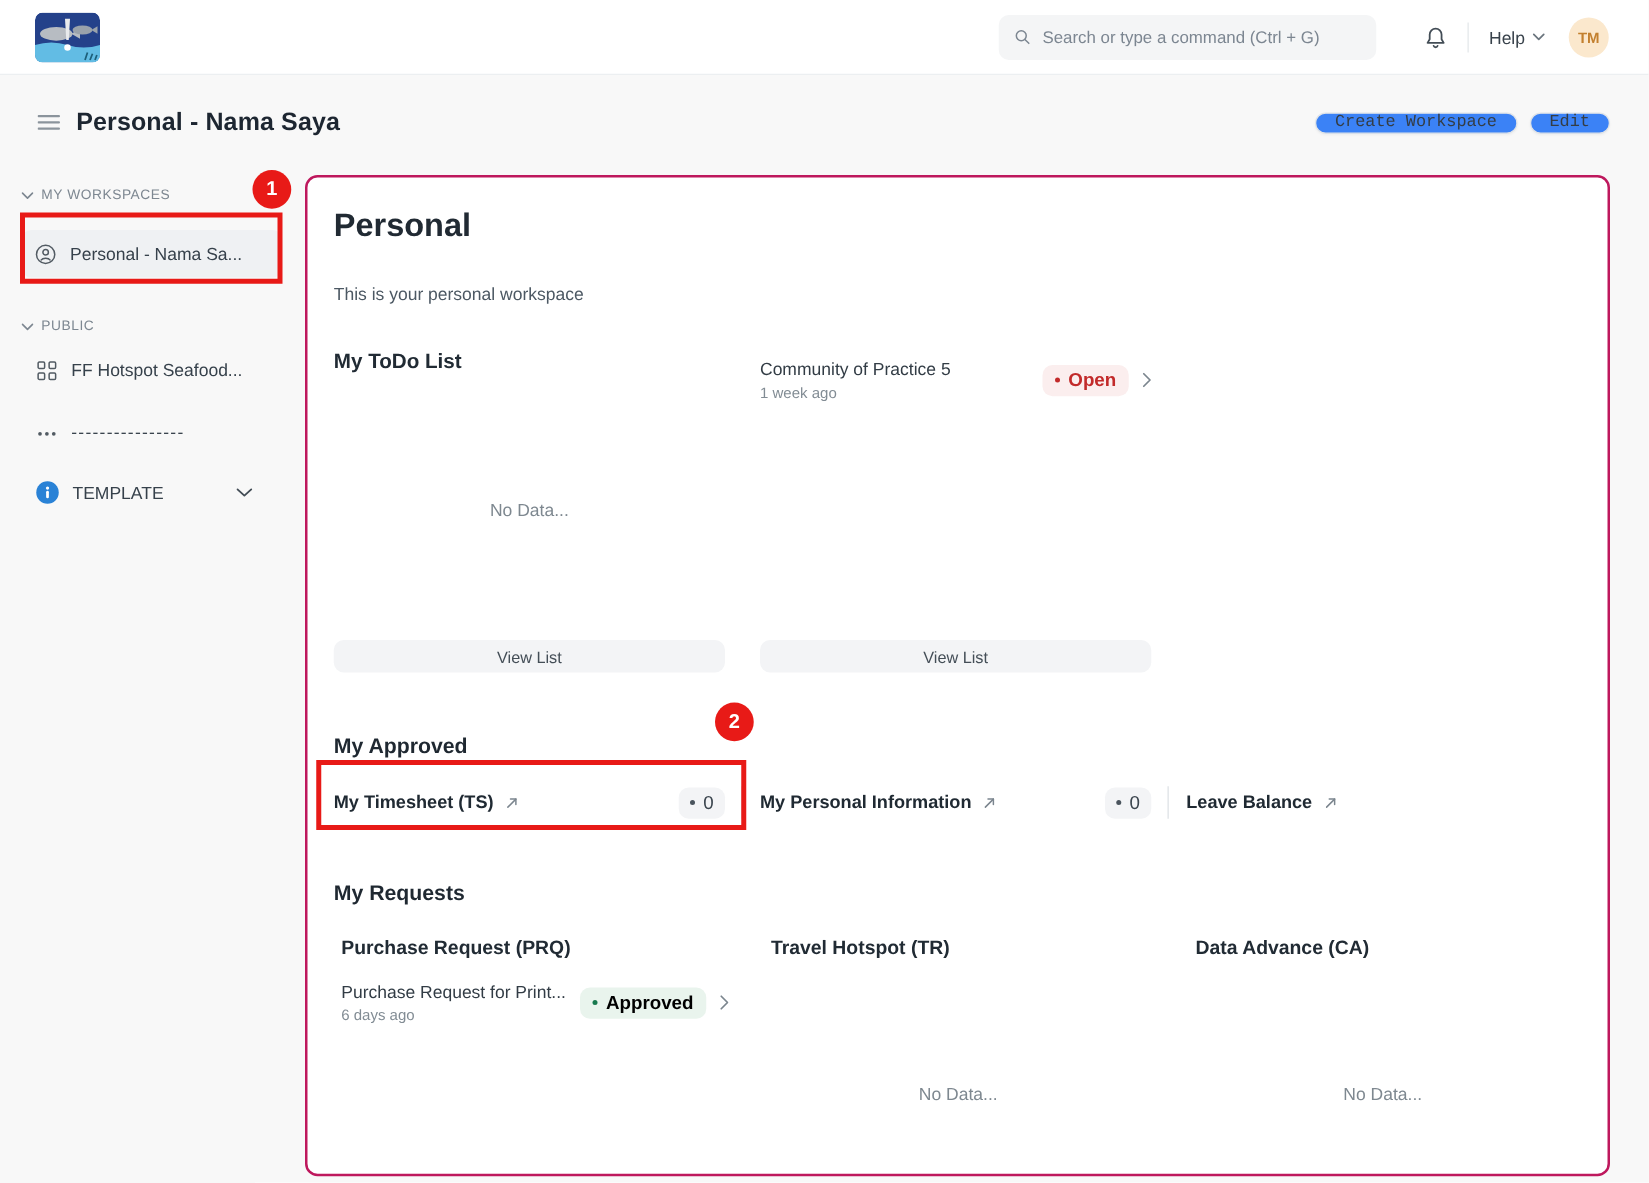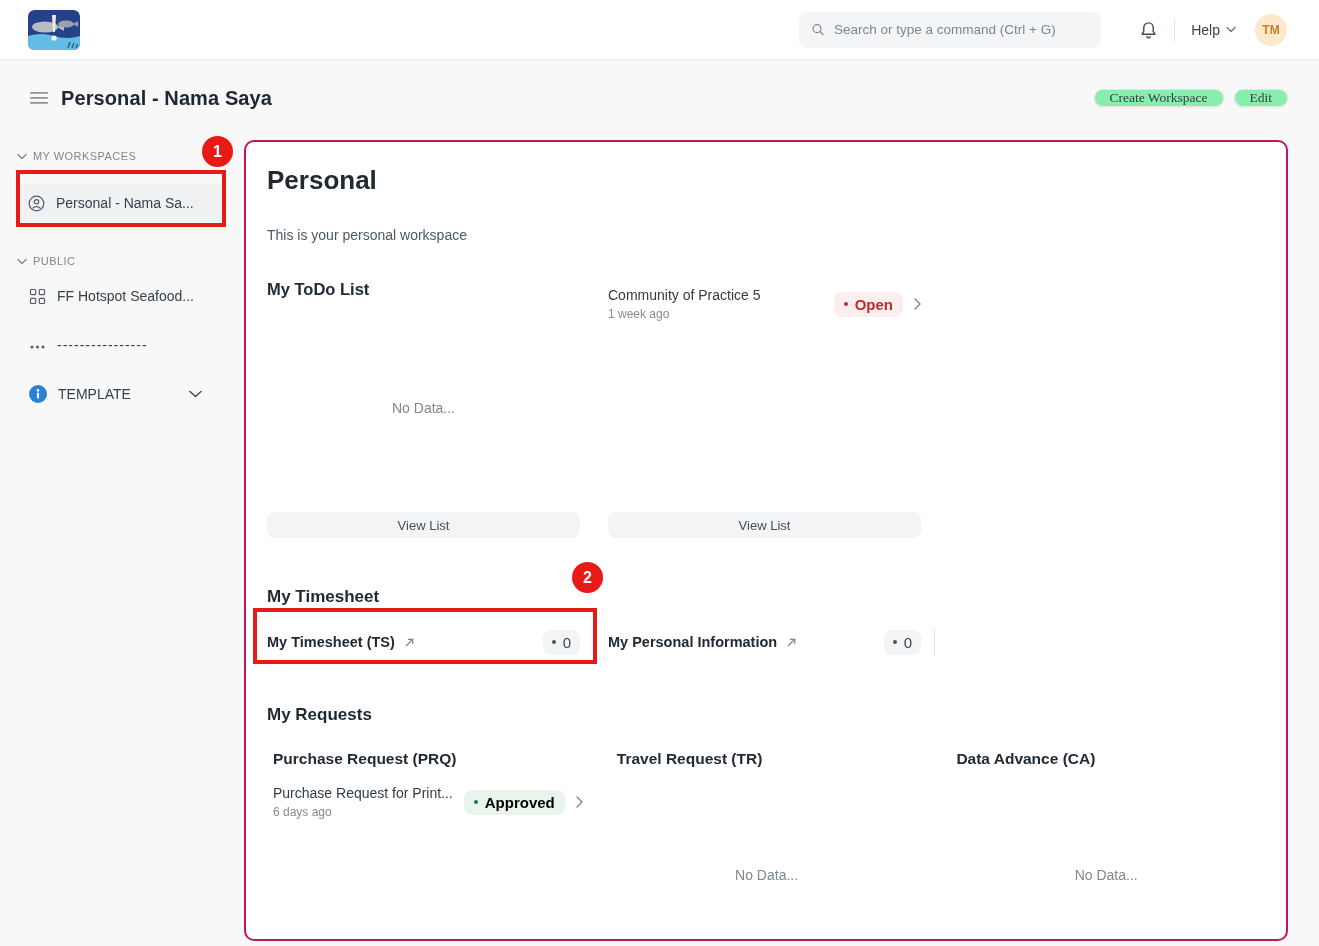--- a/index.html
+++ b/index.html
@@ -37,22 +37,22 @@
   }
   
   .page-header {
     position:absolute; top:60px; left:0; right:0; height:76px;
     display:flex; align-items:center; padding:0 31px 0 30px;
   }
   .hamburger { display:flex; align-items:center; cursor:pointer; }
   .page-title { margin-left:13px; font-size:20px; font-weight:700; color:#1d2631; letter-spacing:.1px; }
   .hdr-spacer { flex:1; }
   .btn {
-    background:#86efac; border:1px solid #e0e4e8; border-radius:10px;
-    padding:0 15px; font-size:13.5px; color:#343d45; font-family:Liberation Serif, serif;
+    background:#3b82f6; border:1px solid #e0e4e8; border-radius:10px;
+    padding:0 15px; font-size:13.5px; color:#343d45; font-family:Liberation Mono, monospace;
     box-shadow:0 1px 2px rgba(25,39,52,.05); cursor:pointer;
   }
   .btn + .btn { margin-left:10px; }
   
   .sidebar { position:absolute; left:0; top:140px; bottom:16px; width:244px; padding:10px 18px 0 17px; }
   .sb-section-label {
     display:flex; align-items:center; gap:6px; color:#7d8791;
     font-size:11px; font-weight:500; letter-spacing:.45px; cursor:pointer;
   }
   .sb-item {
@@ -277,21 +277,21 @@
             <polyline points="1,1 6,6 1,11" fill="none" stroke="#7b858e" stroke-width="1.4" stroke-linecap="round" stroke-linejoin="round"></polyline>
           </svg>
         </div>
       </div>
       <button class="view-list">View List</button>
     </section>
 
     <section class="widget"></section>
   </div>
 
-  <h2 class="section-title shortcuts-title">My Timesheet</h2>
+  <h2 class="section-title shortcuts-title">My Approved</h2>
   <div class="shortcuts-row">
     <div class="shortcut with-divider">
       <span class="sc-label">My Timesheet (TS)</span>
       <span class="sc-arrow">
         <svg width="11" height="11" viewBox="0 0 12 12">
           <line x1="2.5" y1="9.5" x2="9.5" y2="2.5" stroke="#7b858e" stroke-width="1.3" stroke-linecap="round"></line>
           <polyline points="4.8,2.5 9.5,2.5 9.5,7.2" fill="none" stroke="#7b858e" stroke-width="1.3" stroke-linecap="round" stroke-linejoin="round"></polyline>
         </svg>
       </span>
       <span class="sc-spacer"></span>
@@ -305,20 +305,29 @@
       <span class="sc-arrow">
         <svg width="11" height="11" viewBox="0 0 12 12">
           <line x1="2.5" y1="9.5" x2="9.5" y2="2.5" stroke="#7b858e" stroke-width="1.3" stroke-linecap="round"></line>
           <polyline points="4.8,2.5 9.5,2.5 9.5,7.2" fill="none" stroke="#7b858e" stroke-width="1.3" stroke-linecap="round" stroke-linejoin="round"></polyline>
         </svg>
       </span>
       <span class="sc-spacer"></span>
       <span class="badge badge-gray">
         <span class="dot"></span>
         <span>0</span>
+      </span>
+    </div>
+    <div class="shortcut">
+      <span class="sc-label">Leave Balance</span>
+      <span class="sc-arrow">
+        <svg width="11" height="11" viewBox="0 0 12 12">
+          <line x1="2.5" y1="9.5" x2="9.5" y2="2.5" stroke="#7b858e" stroke-width="1.3" stroke-linecap="round"></line>
+          <polyline points="4.8,2.5 9.5,2.5 9.5,7.2" fill="none" stroke="#7b858e" stroke-width="1.3" stroke-linecap="round" stroke-linejoin="round"></polyline>
+        </svg>
       </span>
     </div>
   </div>
 
   <h2 class="section-title requests-title">My Requests</h2>
   <div class="requests-grid">
     <section>
       <div class="request-col-title">Purchase Request (PRQ)</div>
       <div class="request-body">
         <div class="list-item">
@@ -330,21 +339,21 @@
             <span class="dot"></span>
             <span>Approved</span>
           </span>
           <svg width="7" height="12" viewBox="0 0 7 12">
             <polyline points="1,1 6,6 1,11" fill="none" stroke="#7b858e" stroke-width="1.4" stroke-linecap="round" stroke-linejoin="round"></polyline>
           </svg>
         </div>
       </div>
     </section>
     <section>
-      <div class="request-col-title">Travel Request (TR)</div>
+      <div class="request-col-title">Travel Hotspot (TR)</div>
       <div class="request-body">
         <div class="request-empty">No Data...</div>
       </div>
     </section>
     <section>
       <div class="request-col-title">Data Advance (CA)</div>
       <div class="request-body">
         <div class="request-empty">No Data...</div>
       </div>
     </section>

